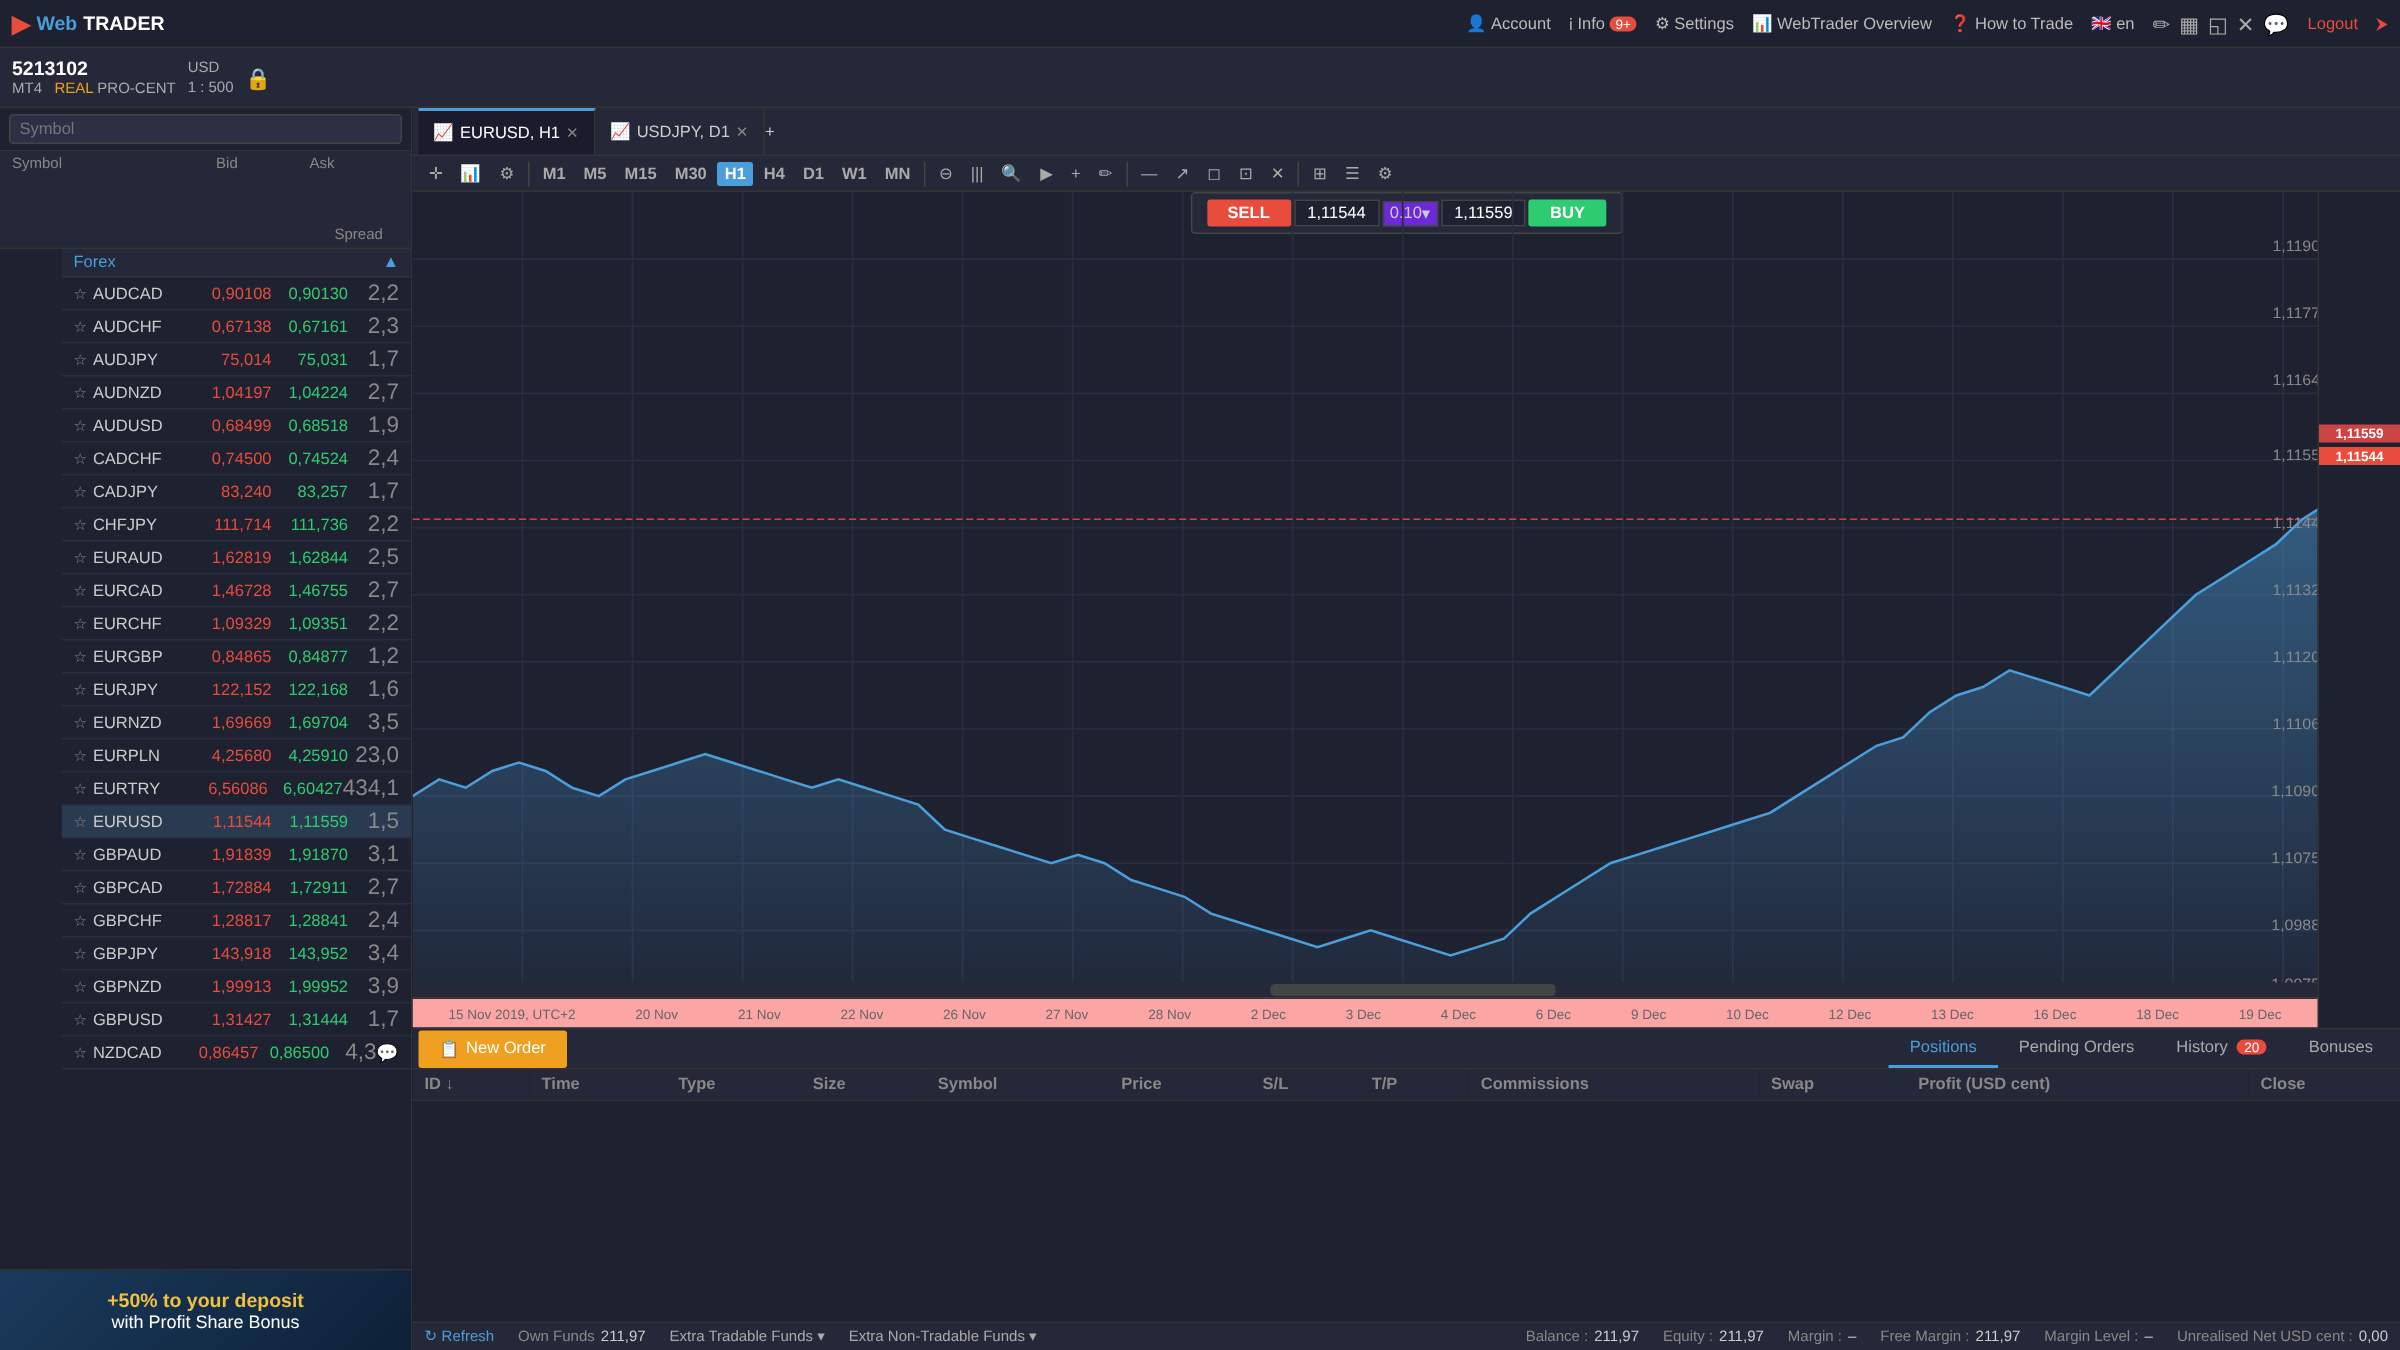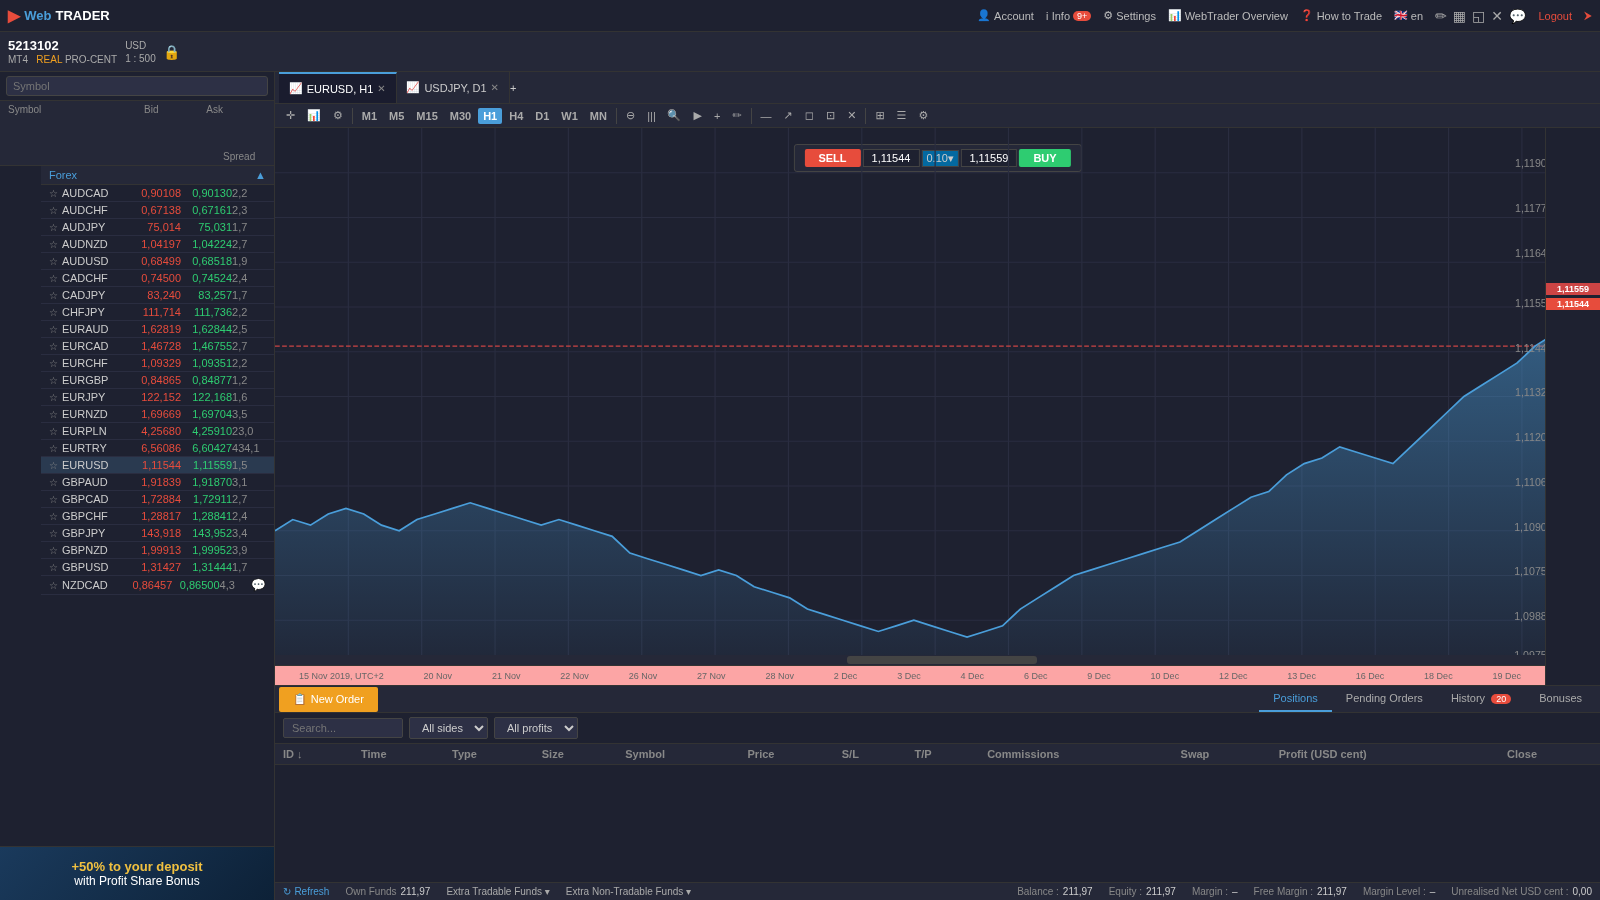--- a/index.html
+++ b/index.html
@@ -44,21 +44,21 @@
     #symbolheader .col-bid, #symbolheader .col-ask { flex: 1.5; text-align: right; }
     #symbolheader .col-spread { flex: 1; text-align: left; margin-top: 47px; }
 
     #symbollist { overflow-y: auto; flex: 1; margin-left: 41px; }
     #symbollist .group-header { display: flex; align-items: center; justify-content: space-between; padding: 3px 8px; background: #252838; color: #4a9eda; font-size: 11px; cursor: pointer; border-bottom: 1px solid #333; }
     .symbol-row { display: flex; align-items: center; padding: 2px 8px; border-bottom: 1px solid #2a2d40; cursor: pointer; }
     .symbol-row .star-icon { color: #888; margin-right: 4px; font-size: 10px; cursor: pointer; }
     .symbol-row .name { flex: 2; color: #ccc; font-size: 11px; }
     .symbol-row .bid { flex: 1.5; text-align: right; color: #e74c3c; font-size: 11px; }
     .symbol-row .ask { flex: 1.5; text-align: right; color: #2ecc71; font-size: 11px; }
-    .symbol-row .spread { flex: 1; text-align: left; color: #888; font-size: 11px; }
+    .symbol-row .spread { flex: 1; text-align: right; color: #888; font-size: 15px; }
 
     
     #promobanner {
       background: linear-gradient(135deg, #1a3a5c, #0d2137);
       color: #fff; padding: 12px 10px; text-align: center; font-size: 12px; border-top: 1px solid #333;
     }
     #promobanner .bonus-pct { color: #f0c040; font-weight: bold; font-size: 13px; }
 
     
     #rightpanel { flex: 1; display: flex; flex-direction: column; background: #1a1c2e; }
@@ -74,25 +74,25 @@
     #charttoolbar .tool-btn { padding: 2px 5px; cursor: pointer; color: #aaa; font-size: 11px; border-radius: 2px; border: none; background: transparent; }
     #charttoolbar .tool-btn.active { background: #4a9eda; color: #fff; }
     #charttoolbar .separator { width: 1px; height: 16px; background: #444; margin: 0 2px; }
     #charttoolbar .timeframe { font-weight: bold; font-size: 11px; }
 
     
     #chartarea { flex: 1; position: relative; overflow: hidden; background: #1e2130; }
     #chartarea canvas, #chartsvg { position: absolute; top: 0; left: 0; width: 100%; height: 100%; }
 
     
-    #buysellbar { position: absolute; top: 16px; left: 50%; transform: translateX(-50%); display: flex; align-items: center; gap: 2px; background: #252838; padding: 4px 10px; border-radius: 3px; border: 1px solid #444; }
+    #buysellbar { position: absolute; top: 0; left: 50%; transform: translateX(-50%); display: flex; align-items: center; gap: 2px; background: #252838; padding: 4px 10px; border-radius: 3px; border: 1px solid #444; }
     #buysellbar .sell-btn { background: #e74c3c; color: #fff; padding: 3px 14px; cursor: pointer; font-size: 11px; font-weight: bold; border: none; border-radius: 2px; }
     #buysellbar .buy-btn { background: #2ecc71; color: #fff; padding: 3px 14px; cursor: pointer; font-size: 11px; font-weight: bold; border: none; border-radius: 2px; }
     #buysellbar .price-display { background: #1e2130; color: #fff; padding: 2px 8px; font-size: 11px; border: 1px solid #444; }
-    #buysellbar .lot-selector { display: flex; align-items: center; background: #0369a1; border: 1px solid #444; padding: 1px 4px; font-size: 11px; color: #ccc; }
+    #buysellbar .lot-selector { display: flex; align-items: center; background: #6d28d9; border: 1px solid #444; padding: 1px 4px; font-size: 11px; color: #ccc; }
 
     
     #bottompanel { height: 215px; background: #1e2130; border-top: 1px solid #333; display: flex; flex-direction: column; }
     #bottomtabs { display: flex; align-items: center; background: #252838; border-bottom: 1px solid #333; padding: 0 4px; }
     #bottomtabs .new-order-btn { background: #f0a020; color: #fff; padding: 6px 14px; font-size: 11px; cursor: pointer; border: none; margin-right: 8px; border-radius: 2px; display: flex; align-items: center; gap: 4px; }
     #bottomtabs .bottom-tab { padding: 6px 14px; cursor: pointer; color: #aaa; font-size: 11px; border-bottom: 2px solid transparent; }
     #bottomtabs .bottom-tab.active { color: #4a9eda; border-bottom: 2px solid #4a9eda; }
     #bottomtabs .badge-count { background: #e74c3c; color: #fff; border-radius: 8px; padding: 0 5px; font-size: 9px; margin-left: 3px; }
     #bottomtabs .spacer { flex: 1; }
 
@@ -545,29 +545,20 @@
         </div>
         <div class="bottom-tab">
           <span>History</span>
           <span class="badge-count">20</span>
         </div>
         <div class="bottom-tab">
           <span>Bonuses</span>
         </div>
       </div>
 
-      <div id="filterbar">
-        <input type="text" placeholder="Search..." style="">
-        <select>
-          <option>All sides</option>
-        <option>All sides</option><option>Buy</option><option>Sell</option></select>
-        <select>
-          <option>All profits</option>
-        <option>All profits</option><option>Profit</option><option>Loss</option></select>
-      </div>
 
       <div id="positionstable">
         <table>
           <thead>
             <tr>
               <th>ID ↓</th>
               <th>Time</th>
               <th>Type</th>
               <th>Size</th>
               <th>Symbol</th>

